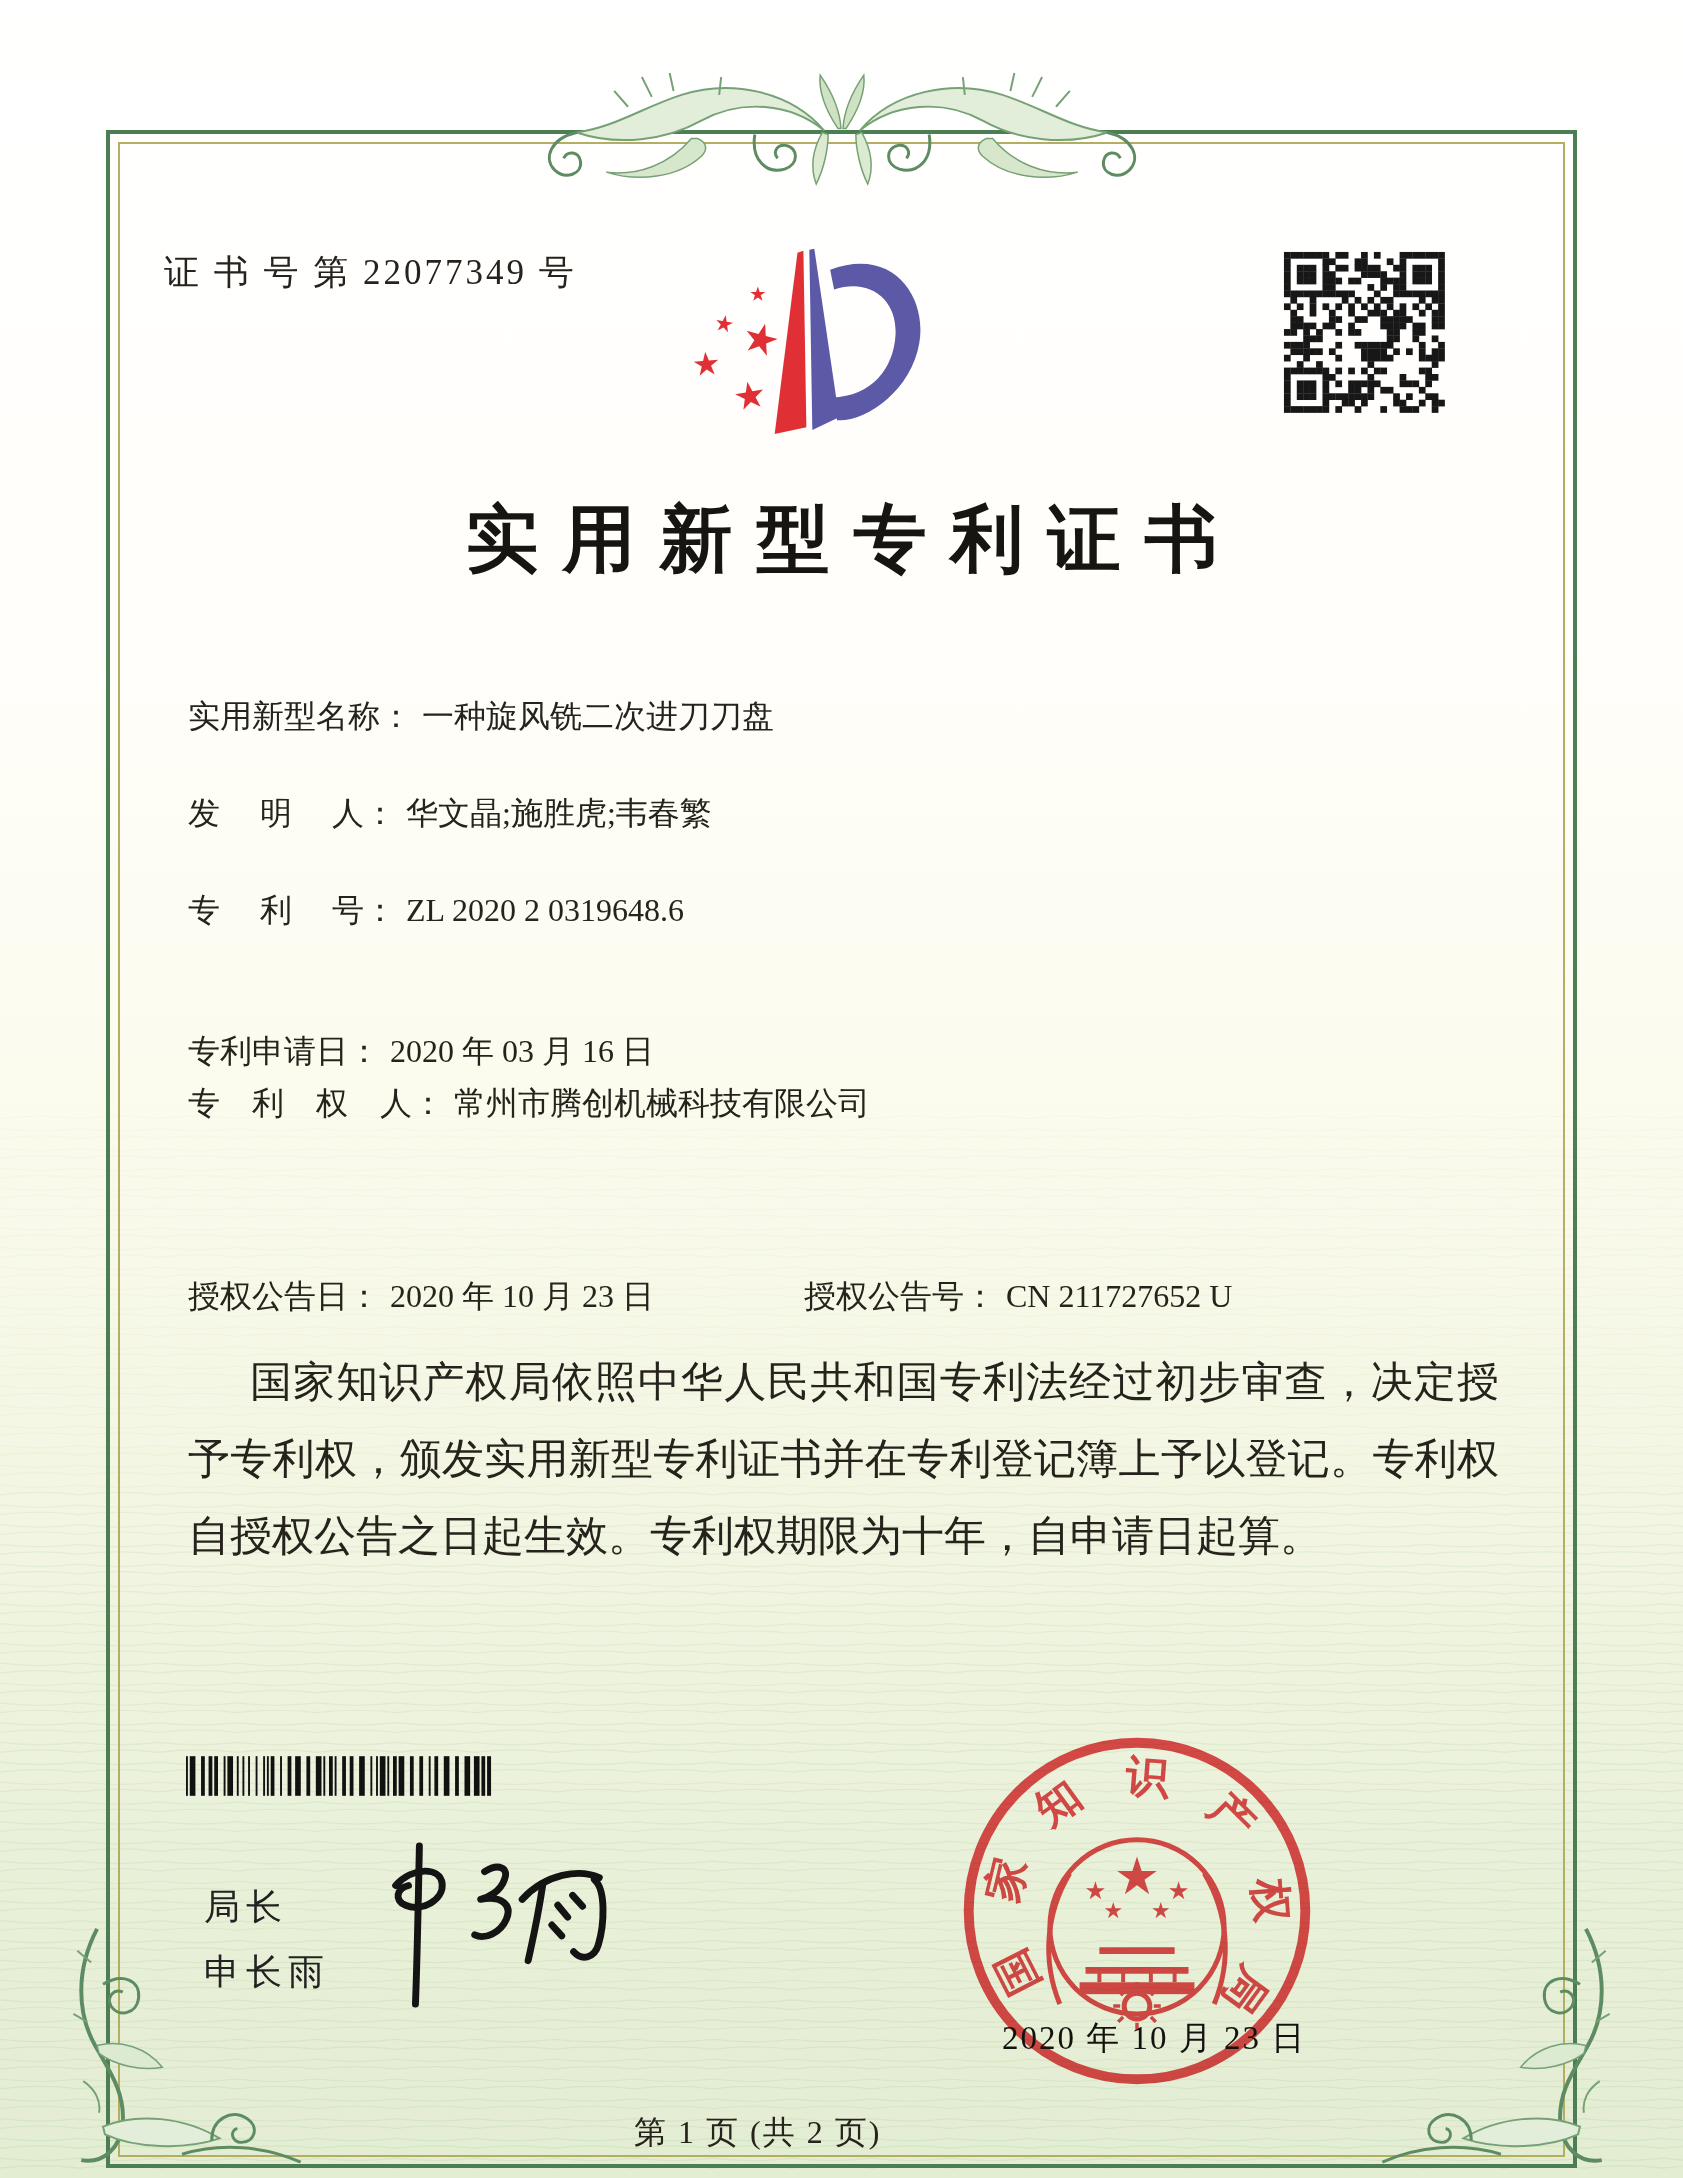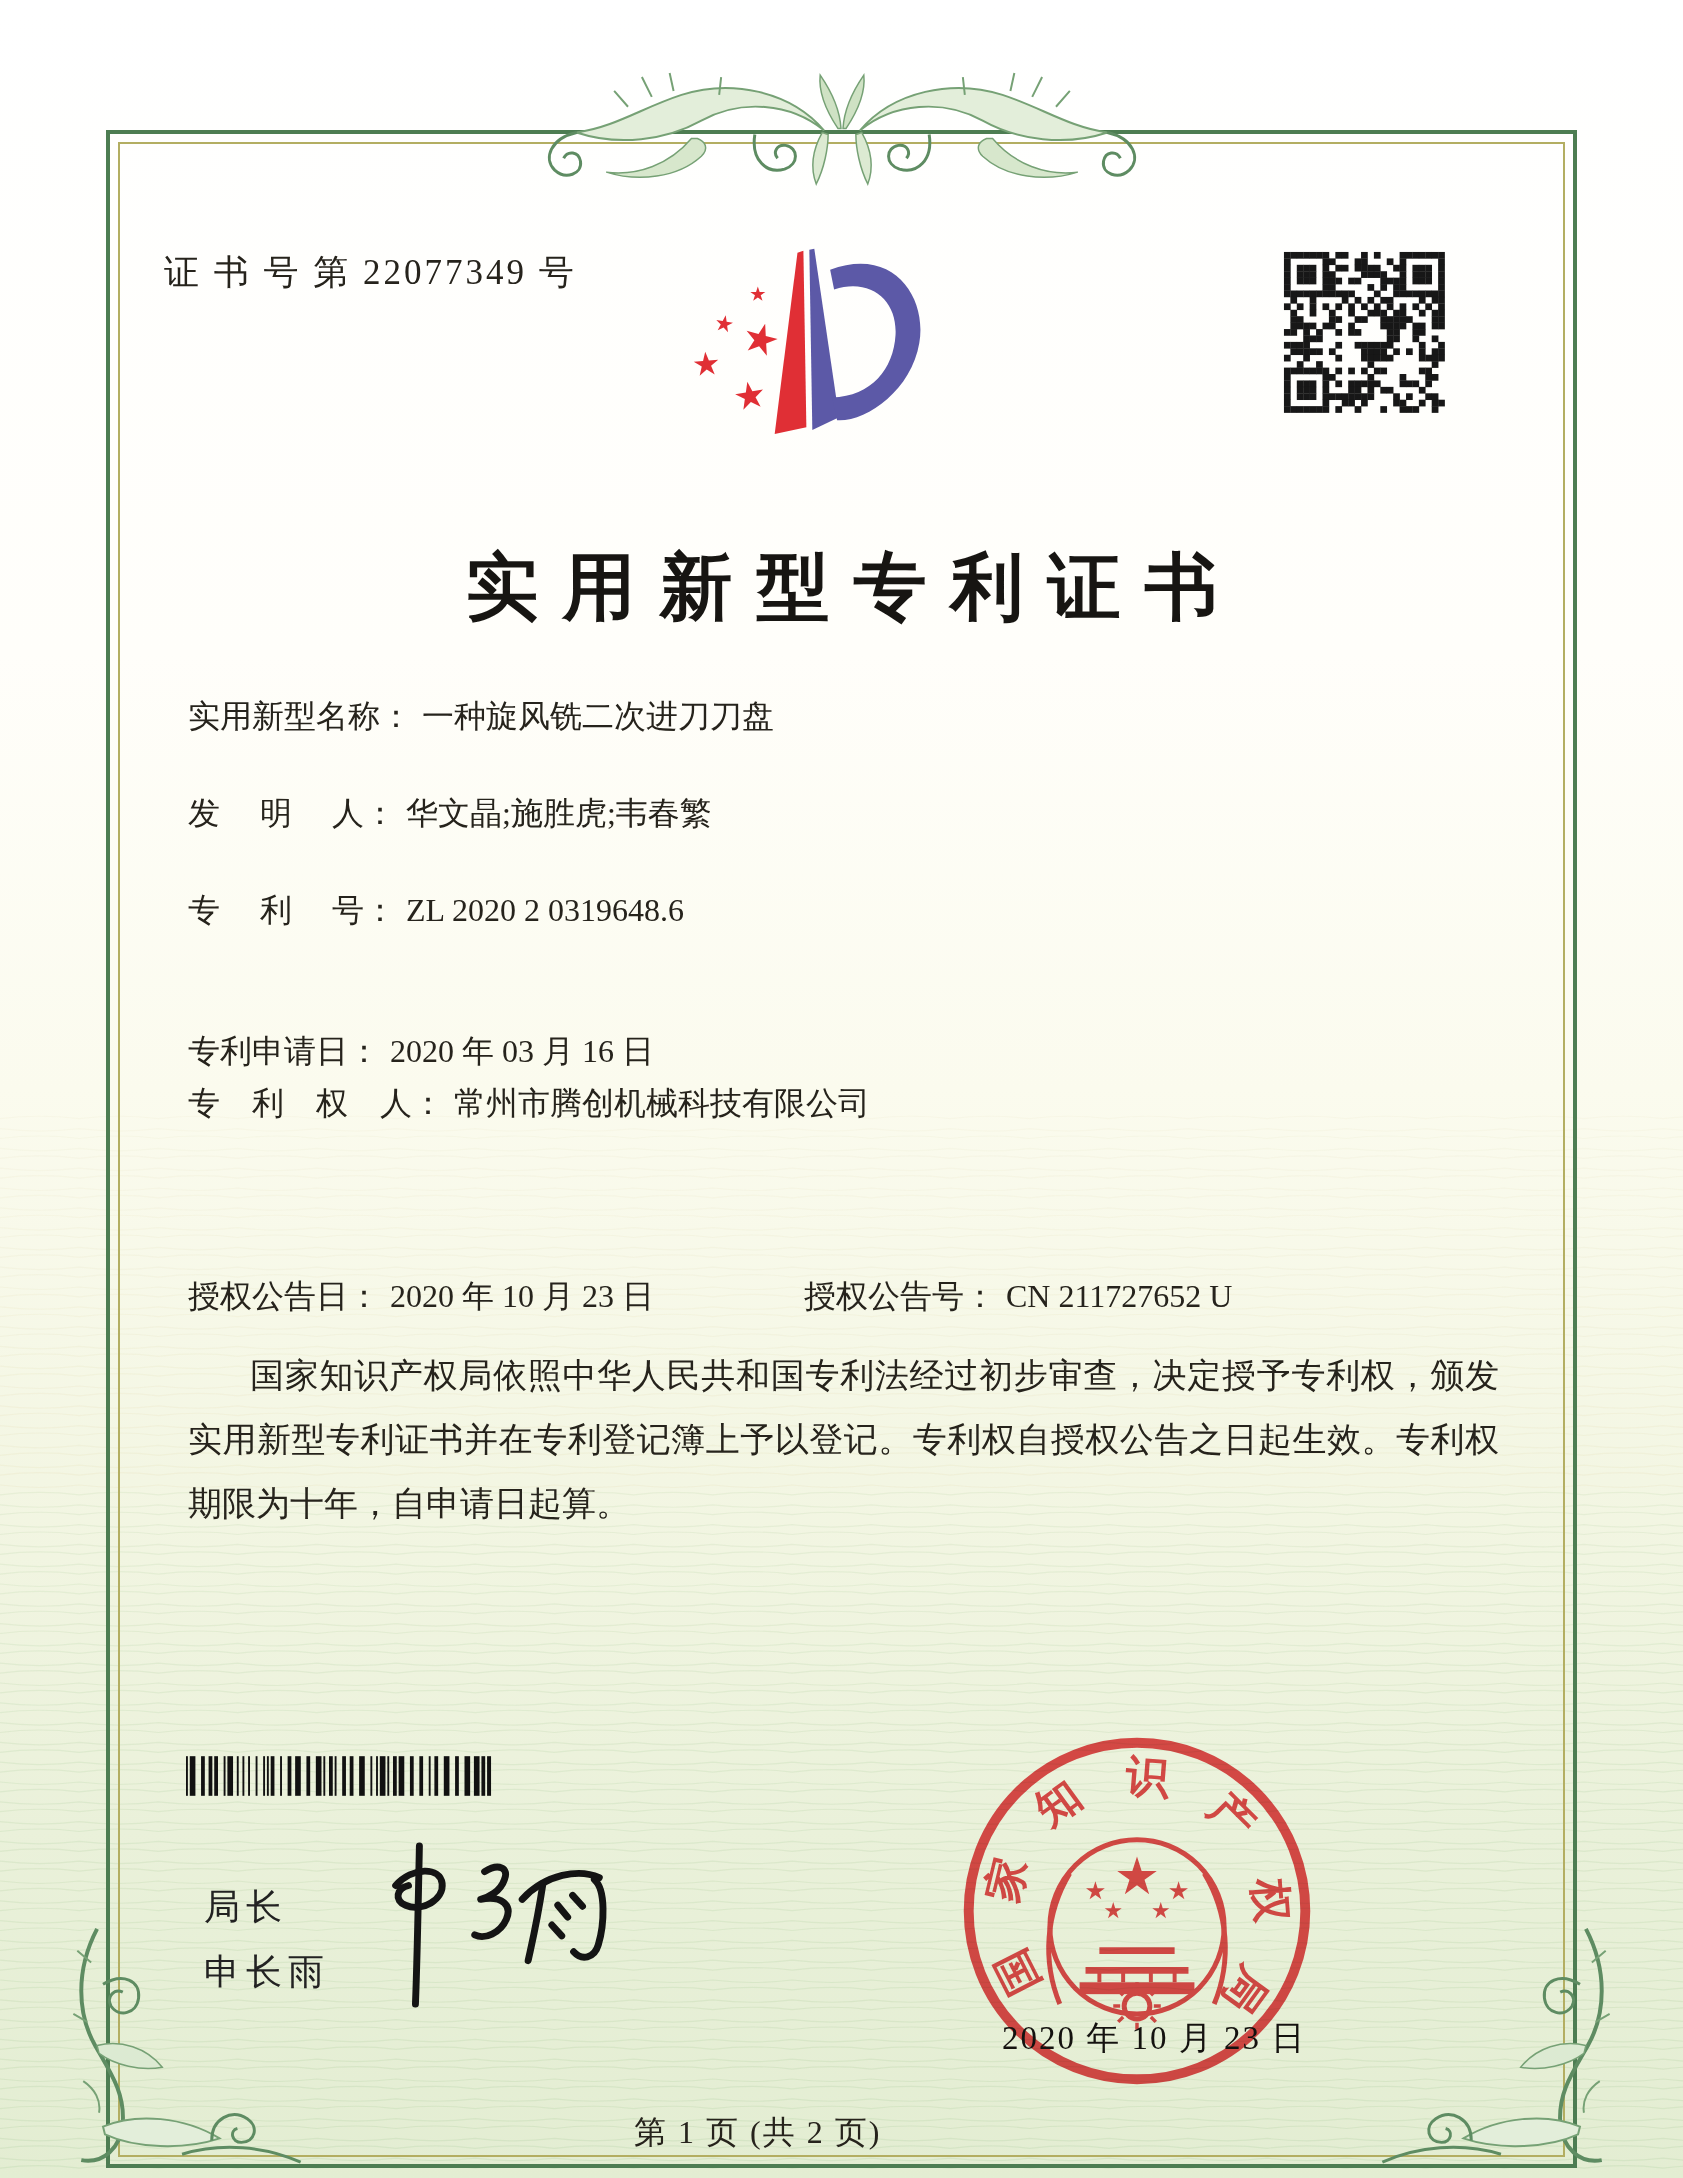--- a/index.html
+++ b/index.html
@@ -12,26 +12,26 @@
   #waves { left:0; top:0; z-index:1; pointer-events:none; }
   .frame-outer { left:106px; top:130px; width:1471px; height:2038px;
     border:4px solid #4d7d52; z-index:5; }
   .frame-inner { left:118px; top:142px; width:1447px; height:2015px;
     border:2px solid #b3ae62; z-index:5; }
   .deco { z-index:6; pointer-events:none; }
   .cert-no { left:164px; top:249px; font-size:35px; color:#26231c; letter-spacing:3px; z-index:10; }
   .logo { left:634px; top:218px; z-index:10; }
   .qr { left:1280px; top:248px; z-index:10; }
   .title { left:0; right:0; top:491px; text-align:center; font-size:73px; font-weight:700;
-    color:#171512; letter-spacing:24px; text-indent:24px; z-index:10;margin-top:48px; }
+    color:#171512; letter-spacing:24px; text-indent:24px; z-index:10; }
   .frow { left:188px; width:1317px; font-size:32px; color:#26231c; line-height:40px; z-index:10; white-space:nowrap; }
   .flabel { display:inline-block; }
   .fvalue { display:inline-block; margin-left:10px; }
   .frow .second { margin-left:150px; }
-  .bodytext { left:188px; top:1344px; width:1311px; font-size:34px; line-height:64px;
+  .bodytext { left:188px; top:1344px; width:1311px; font-size:42px; line-height:77px;
     color:#26231c; text-align:justify; z-index:10; }
   .bodytext p { text-indent:62px; }
   .barcode { left:186px; top:1756px; z-index:20; }
   .sig-label { left:204px; font-size:36px; color:#222; z-index:20;
     font-family:"Liberation Sans","DejaVu Sans",sans-serif; letter-spacing:6px; }
   .signature { left:368px; top:1834px; z-index:25; }
   .seal { left:939px; top:1713px; z-index:30; mix-blend-mode:multiply; opacity:.92; }
   .seal-date { left:1002px; top:2016px; font-size:33px; color:#14120f; letter-spacing:2px; z-index:40; }
   .footer { left:634px; top:2111px; font-size:32px; color:#26231c; letter-spacing:2px; z-index:10; }
 </style>

